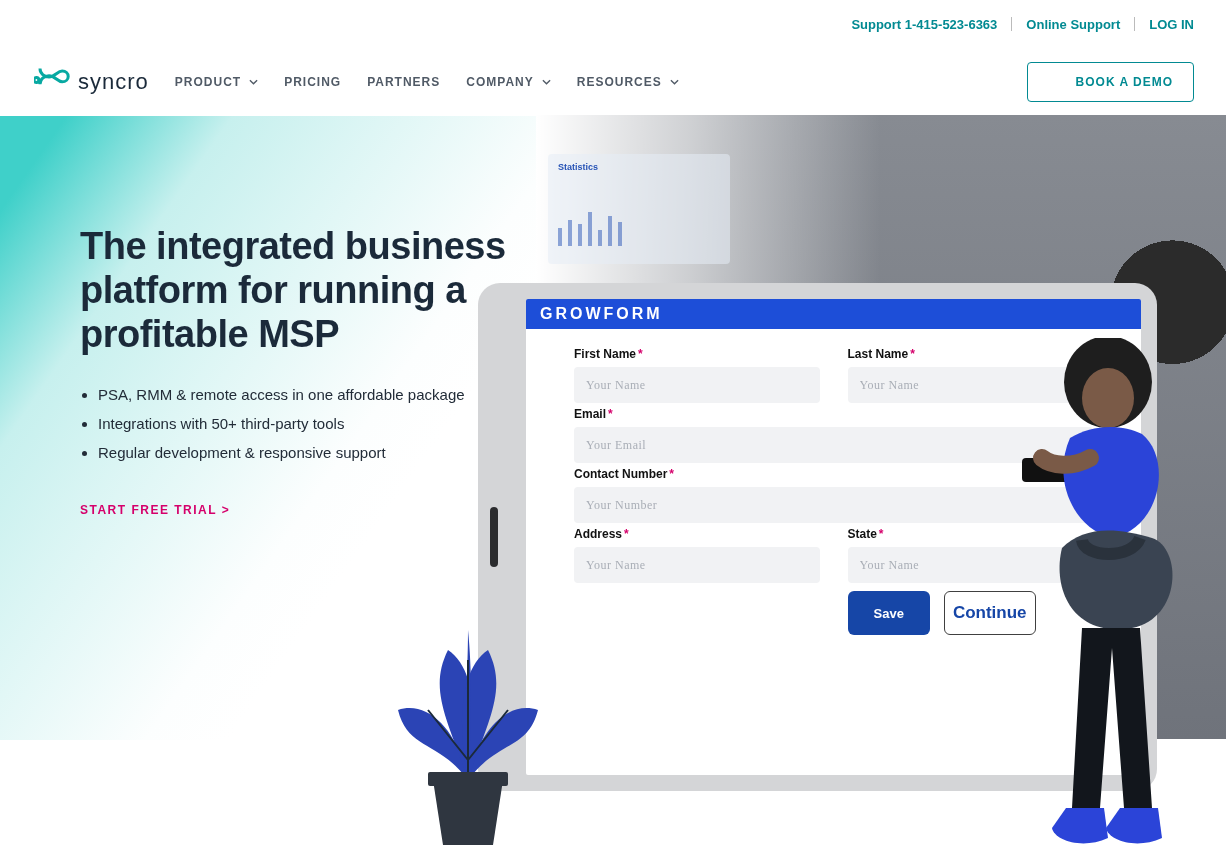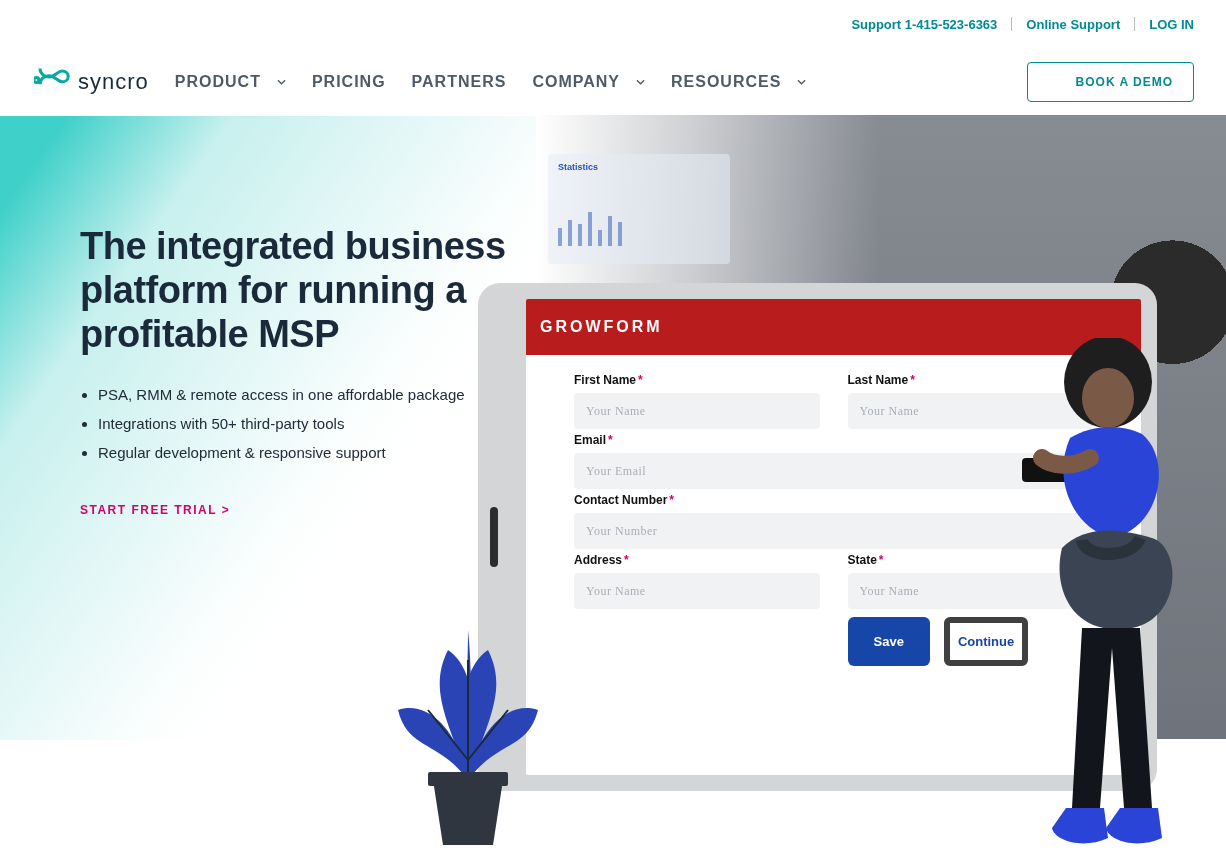--- a/index.html
+++ b/index.html
@@ -9,21 +9,21 @@
   .topbar { height:48px; display:flex; justify-content:flex-end; align-items:center; gap:14px; padding-right:32px; font-size:13px; font-weight:700; color:#028a92;}
   .topbar a { color:#028a92; text-decoration:none; cursor:pointer;}
   .topbar .sep { width:1px; height:14px; background:#bbb;}
 
   
   .header { height:68px; display:flex; align-items:center; padding-left:34px; padding-right:32px; background:#fff;}
   .logo { display:flex; align-items:center; gap:8px;}
   .logo-mark svg { width:36px; height:30px;}
   .logo-text { font-size:22px; font-weight:400; color:#1b2a3a; letter-spacing:1px;}
   .nav { display:flex; gap:26px; margin-left:26px;}
-  .nav-item { font-size:16px; font-weight:600; letter-spacing:1px; color:#505a66; cursor:pointer; display:flex; align-items:center; gap:16px;}
+  .nav-item { font-size:12px; font-weight:600; letter-spacing:1px; color:#505a66; cursor:pointer; display:flex; align-items:center; gap:8px;}
   .nav-item svg { width:9px; height:6px;}
   .header-spacer { flex:1;}
   .cta-row { display:flex; gap:12px;}
   .btn { font-size:12px; font-weight:700; letter-spacing:1px; padding:12px 20px; border-radius:4px; cursor:pointer; border:1px solid transparent;}
   .btn-outline-teal { border:1px solid #028a92; color:#028a92; background:#fff;padding-left:48px;}
   .btn-pink { background:#d5006b; color:#fff;}
 
   
   .hero { position:relative; height:624px; background:linear-gradient(125deg,#3fd0c9 0%,#3fd0c9 4%,#c7f0ee 14%,#fcfefe 35%, #fff 40%);}
   .hero-inner { position:relative; width:100%; height:100%;}
@@ -36,31 +36,31 @@
   .hero-copy { position:absolute; left:80px; top:108px; width:440px;}
   .hero-title { font-size:38px; line-height:44px; font-weight:800; color:#1b2a3a; letter-spacing:-0.5px;}
   .hero-bullets { margin-top:30px; list-style:disc; padding-left:18px; color:#1b2a3a;}
   .hero-bullets li { font-size:15px; margin-bottom:12px; font-weight:400; color:#222c38;}
   .start-link { display:block; margin-top:42px; font-size:12px; font-weight:800; letter-spacing:1.5px; color:#d5006b; cursor:pointer;}
 
   
   .tablet { position:absolute; left:478px; top:283px; width:679px; height:508px; background:#d4d5d7; border-radius:22px; padding:16px 16px 16px 48px;}
   .tablet .home-indicator{ position:absolute; left:12px; top:50%; transform:translateY(-50%); width:8px; height:60px; border-radius:5px; background:#2b2c2e;}
   .screen { background:#fff; border-radius:2px; width:100%; height:100%; position:relative; overflow:hidden;}
-  .form-header { background:#b91c1c; color:#fff; font-size:16px; font-weight:800; letter-spacing:3px; padding:19px 14px;}
+  .form-header { background:#1d4ed8; color:#fff; font-size:16px; font-weight:800; letter-spacing:3px; padding:6px 14px;}
   .form-body { padding:18px 48px 4px 48px; display:grid; grid-template-columns:1fr 1fr; column-gap:28px; row-gap:4px;}
   .field { display:flex; flex-direction:column; gap:6px;}
   .field.full { grid-column:1 / span 2;}
   .label { font-size:12px; font-weight:700; color:#111; display:flex; gap:2px;}
   .req { color:#d5006b;}
   .input { height:36px; border:none; background:#f1f2f4; border-radius:4px; padding:0 12px; font-size:12px; color:#555;font-family:Liberation Serif, serif;}
   .input::placeholder{ color:#a9aeb6; letter-spacing:.5px;}
   .actions { grid-column:2; display:flex; gap:14px; justify-content:flex-start; margin-top:4px;}
   .save-btn { background:#1646a7; color:#fff; border:none; border-radius:6px; padding:11px 26px; font-size:13px; font-weight:600; cursor:pointer;}
-  .continue-btn { background:#fff; color:#1646a7; border:6px solid #404040; border-radius:6px; padding:11px 8px; font-size:13px; font-weight:600; cursor:pointer;}
+  .continue-btn { background:#fff; color:#1646a7; border:1px solid #404040; border-radius:6px; padding:11px 8px; font-size:17px; font-weight:600; cursor:pointer;}
 
   
   .plant { position:absolute; left:378px; top:600px; width:180px; height:250px;}
   .leaves path{ fill:#2b44b5;}
   .stem{ stroke:#1b2a3a; stroke-width:2; fill:none;}
 
   
   .person { position:absolute; right:14px; top:338px; width:200px; height:520px;}
   .circle-bg{ position:absolute; right:-60px; top:230px; width:420px; height:420px; border-radius:50%; background:#f1f1f1; z-index:0;}
 </style>

